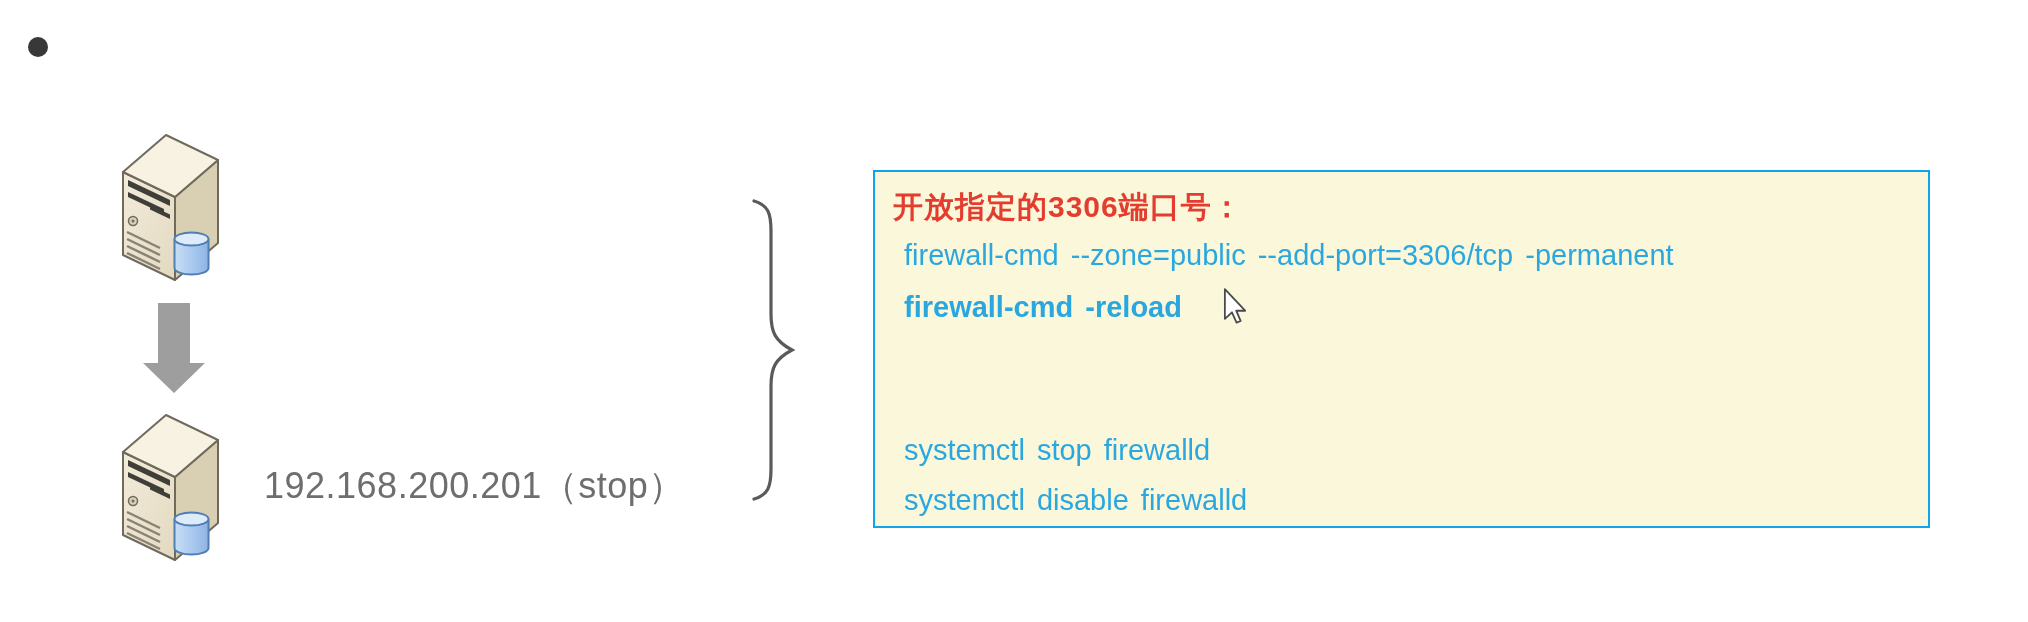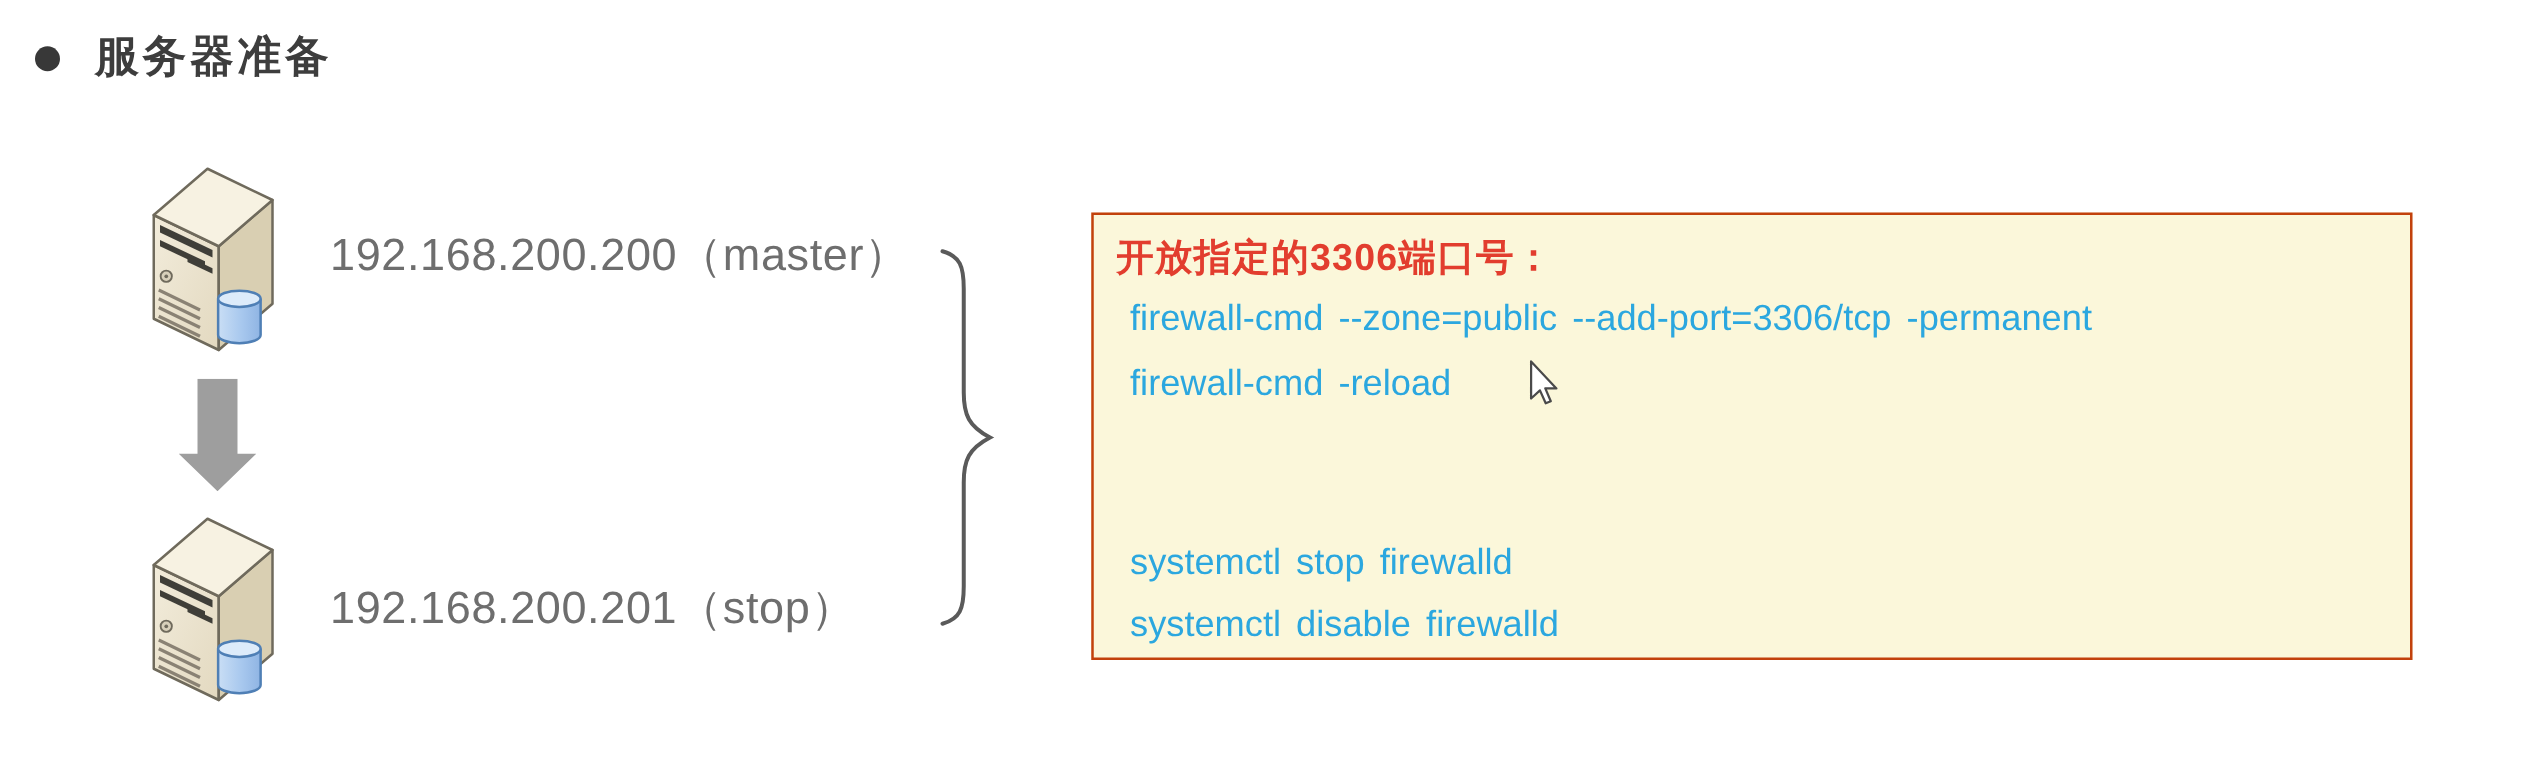--- a/index.html
+++ b/index.html
@@ -36,42 +36,41 @@
   .server-master { left: 120px; top: 132px; }
   .server-slave  { left: 120px; top: 412px; }
 
   .arrow-down { left: 143px; top: 303px; width: 62px; height: 90px; }
   .brace { left: 746px; top: 196px; width: 54px; height: 308px; }
 
   
   .note-box {
     left: 873px; top: 170px; width: 1057px; height: 358px;
     background: #fbf7da;
-    border: 2px solid #c2410c;
+    border: 2px solid #0ea5e9;
     box-sizing: border-box;
   }
   .note-line { position: absolute; left: 18px; white-space: nowrap; line-height: 34px; }
   .heading-red { font-size: 30px; font-weight: 700; color: #e23d2e; letter-spacing: 1px; }
   .cmd-blue { font-size: 29px; color: #2ba7df; word-spacing: 4px; margin-left: 11px; }
   .l1 { top: 18px; }
   .l2 { top: 66px; }
-  .l3 { top: 118px; }
+  .l3 { top: 118px; font-weight: bold; }
   .l4 { top: 211px; }
   .l5 { top: 261px; }
   .l6 { top: 311px; }
 
   .cursor { left: 1222px; top: 288px; width: 26px; height: 36px; }
 </style>
 </head>
 <body>
 
 <div id="stage">
 
   <div class="abs bullet"></div>
-  <div class="abs page-title">服务器准备</div>
 
   <svg class="abs server-svg server-master" viewBox="0 0 104 150">
     <defs>
       <linearGradient id="cylGrad" x1="0" y1="0" x2="1" y2="0">
         <stop offset="0" stop-color="#c9def5"></stop>
         <stop offset="0.55" stop-color="#a8c8ee"></stop>
         <stop offset="1" stop-color="#8fb4e3"></stop>
       </linearGradient>
       <linearGradient id="frontGrad" x1="0" y1="0" x2="1" y2="1">
         <stop offset="0" stop-color="#f2ecdb"></stop>
@@ -94,21 +93,20 @@
       <line x1="7" y1="100" x2="40" y2="116"></line>
       <line x1="7" y1="107" x2="40" y2="123"></line>
       <line x1="7" y1="114" x2="40" y2="130"></line>
       <line x1="7" y1="121" x2="40" y2="137"></line>
     </g>
     <g stroke="#4f7fb5" stroke-width="2">
       <path d="M54.5,107 L54.5,136 A17,6.5 0 0 0 88.5,136 L88.5,107" fill="url(#cylGrad)"></path>
       <ellipse cx="71.5" cy="107" rx="17" ry="6.5" fill="#ddebfa"></ellipse>
     </g>
   </svg>
-  <div class="abs server-label label-master">192.168.200.200（master）</div>
 
   <svg class="abs arrow-down" viewBox="0 0 62 90">
     <polygon points="15,0 47,0 47,60 62,60 31,90 0,60 15,60" fill="#9e9e9e"></polygon>
   </svg>
 
   <svg class="abs server-svg server-slave" viewBox="0 0 104 150">
     <g stroke="#6f6a5c" stroke-width="2" stroke-linejoin="round">
       <polygon points="3,40 55,65 55,148 3,123" fill="url(#frontGrad)"></polygon>
       <polygon points="55,65 98,28 98,111 55,148" fill="#d9cfb2"></polygon>
       <polygon points="3,40 46,3 98,28 55,65" fill="#f7f2e2"></polygon>

